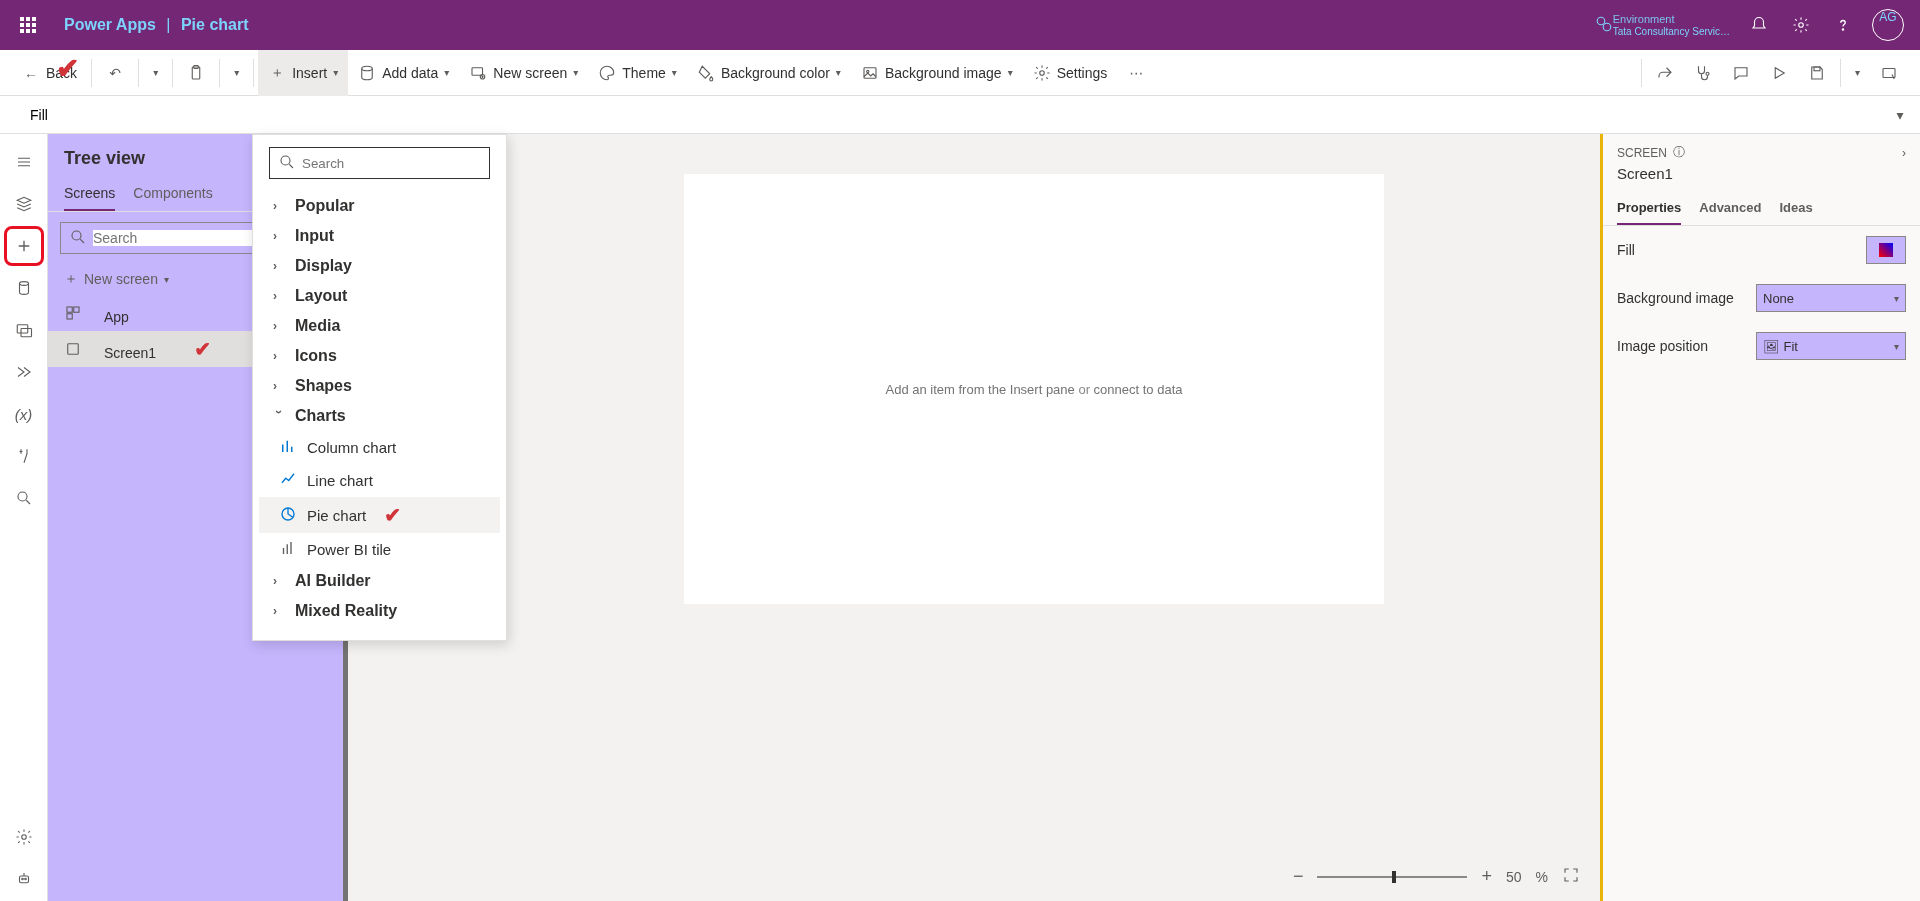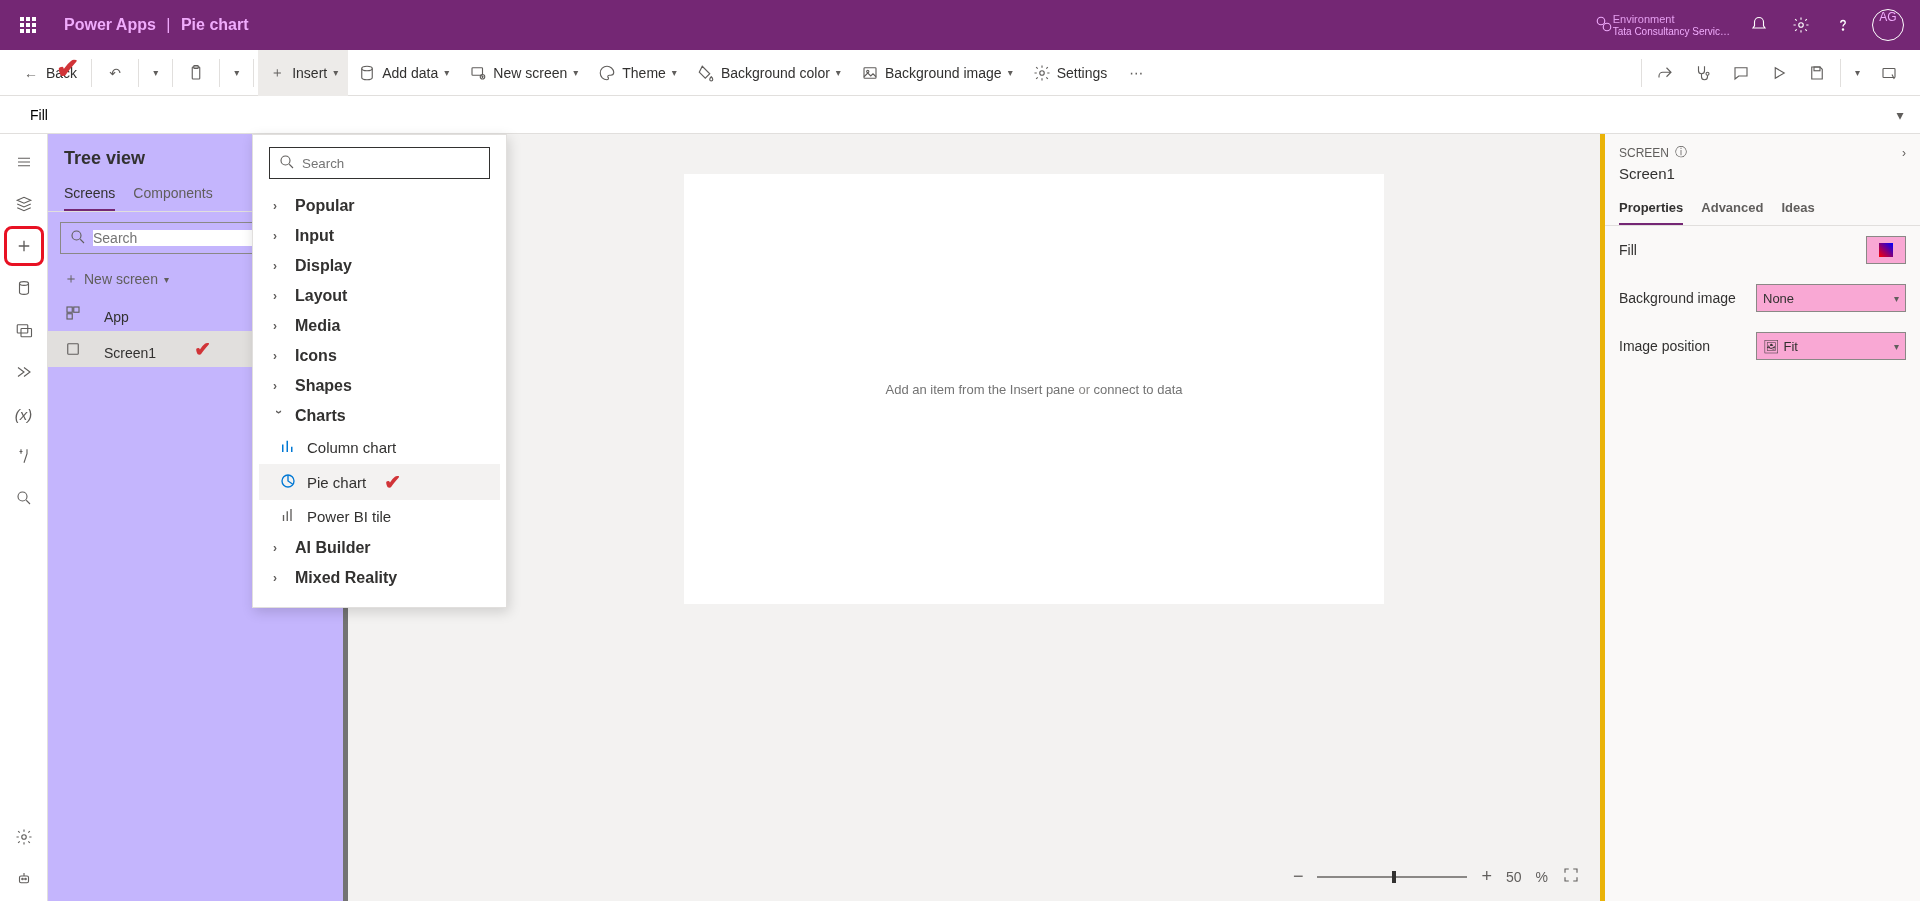--- a/index.html
+++ b/index.html
@@ -1,19 +1,19 @@
 <!DOCTYPE html>
 <html><head>
 <meta charset="utf-8">
 <style>
   * { box-sizing: border-box; margin: 0; padding: 0; font-family: "Segoe UI", Arial, sans-serif; }
   body { width: 1920px; height: 901px; background: #f8f8f8; overflow: hidden; font-size: 14px; color: #323130; }
   
   
-  .header { height: 50px; background: #742774; color: #f0abfc; display: flex; align-items: center; padding: 0 8px; }
+  .header { height: 50px; background: #742774; color: #7dd3fc; display: flex; align-items: center; padding: 0 8px; }
   .waffle { width: 40px; height: 40px; display: flex; align-items: center; justify-content: center; cursor: pointer; }
   .waffle-dots { display: grid; grid-template-columns: repeat(3,4px); grid-template-rows: repeat(3,4px); gap: 2px; }
   .waffle-dots span { width:4px; height:4px; background:#fff; }
   .app-title { margin-left: 16px; font-size: 16px; font-weight: 600; }
   .app-title .sep { margin: 0 6px; font-weight: 400; }
   .header-spacer { flex: 1; }
   .env { display:flex; align-items:center; margin-right: 8px; cursor:pointer; }
   .env-text { display:flex; flex-direction:column; line-height:1.1; }
   .env-label { font-size:11px; opacity:.9; }
   .env-name { font-size:10px; }
@@ -72,30 +72,30 @@
   .insert-dd { position:absolute; left:252px; top:0; width:255px; background:#fff; border:1px solid #e1dfdd; box-shadow:2px 4px 12px rgba(0,0,0,0.15); z-index:10; padding:8px 6px 14px; }
   .dd-search { margin:4px 10px 12px; height:32px; border:1px solid #323130; display:flex; align-items:center; padding:0 8px; gap:6px; }
   .dd-search input { border:none; outline:none; flex:1; }
   .dd-cat { display:flex; align-items:center; gap:10px; padding:6px 14px; cursor:pointer; font-size:16px; font-weight:600; }
   .dd-cat .arr { color:#605e5c; font-size:12px; width:12px; }
   .dd-item { display:flex; align-items:center; gap:10px; padding:6px 14px 6px 20px; cursor:pointer; font-size:15px; }
   .dd-item:hover, .dd-item.hov { background:#f3f2f1; }
   .dd-item .ci { width:18px; color:#605e5c; }
 
   
-  .props { width:320px; background:#faf9f8; border-left:5px solid #eab308; }
+  .props { width:320px; background:#faf9f8; border-left:3px solid #eab308; }
   .props-hdr { display:flex; align-items:center; padding:10px 14px 4px; color:#605e5c; font-size:12px; gap:6px; }
   .props-hdr .exp { margin-left:auto; cursor:pointer; }
   .props-name { padding:0 14px 10px; font-size:15px; }
   .props-tabs { display:flex; gap:18px; padding:0 14px; border-bottom:1px solid #e1dfdd; }
   .props-tab { padding:8px 0; cursor:pointer; color:#605e5c; border-bottom:2px solid transparent; font-size:13px;font-weight:bold; }
   .props-tab.active { color:#323130; border-bottom-color:#742774; font-weight:600; }
   .prop-row { display:flex; align-items:center; padding:10px 14px; }
   .prop-label { flex:1; font-size:14px; }
-  .prop-ctrl { width:150px; height:28px; border:1px solid #8a8886; background:#f9a8d4; display:flex; align-items:center; padding:0 6px; font-size:13px; gap:4px; cursor:pointer; }
+  .prop-ctrl { width:150px; height:28px; border:1px solid #8a8886; background:#c4b5fd; display:flex; align-items:center; padding:0 6px; font-size:13px; gap:4px; cursor:pointer; }
   .prop-small { width:40px; justify-content:center; }
 
   
   .ann-check { position:absolute; color:#d13438; font-size:28px; font-weight:900; pointer-events:none; z-index:20; }
   
   svg { width:18px; height:18px; }
 </style>
 </head>
 <body>
 
@@ -449,20 +449,26 @@
       </div>
     <div class="dd-cat">
         <span class="arr" style="transform:rotate(90deg);display:inline-block">›</span>
         <span>Charts</span>
       </div>
     <div class="dd-item">
         <span class="ci"><svg viewBox="0 0 24 24" fill="none" stroke="#0078d4" stroke-width="2">
             <path d="M5 20V10M11 20V5M17 20v-7"></path>
           </svg></span>
         <span>Column chart</span>
+      </div>
+    <div class="dd-item">
+        <span class="ci"><svg viewBox="0 0 24 24" fill="none" stroke="#0078d4" stroke-width="1.8">
+            <path d="M4 17l5-6 4 3 7-9"></path>
+          </svg></span>
+        <span>Line chart</span>
       </div>
     <div class="dd-item hov">
         <span class="ci"><svg viewBox="0 0 24 24" fill="none" stroke="#0078d4" stroke-width="1.8">
             <circle cx="12" cy="12" r="8"></circle>
             <path d="M12 4v8l6 4"></path>
           </svg></span>
         <span>Pie chart</span>
         <span class="checkmark-ann" style="margin-left:8px">✔</span>
       </div>
     <div class="dd-item">

